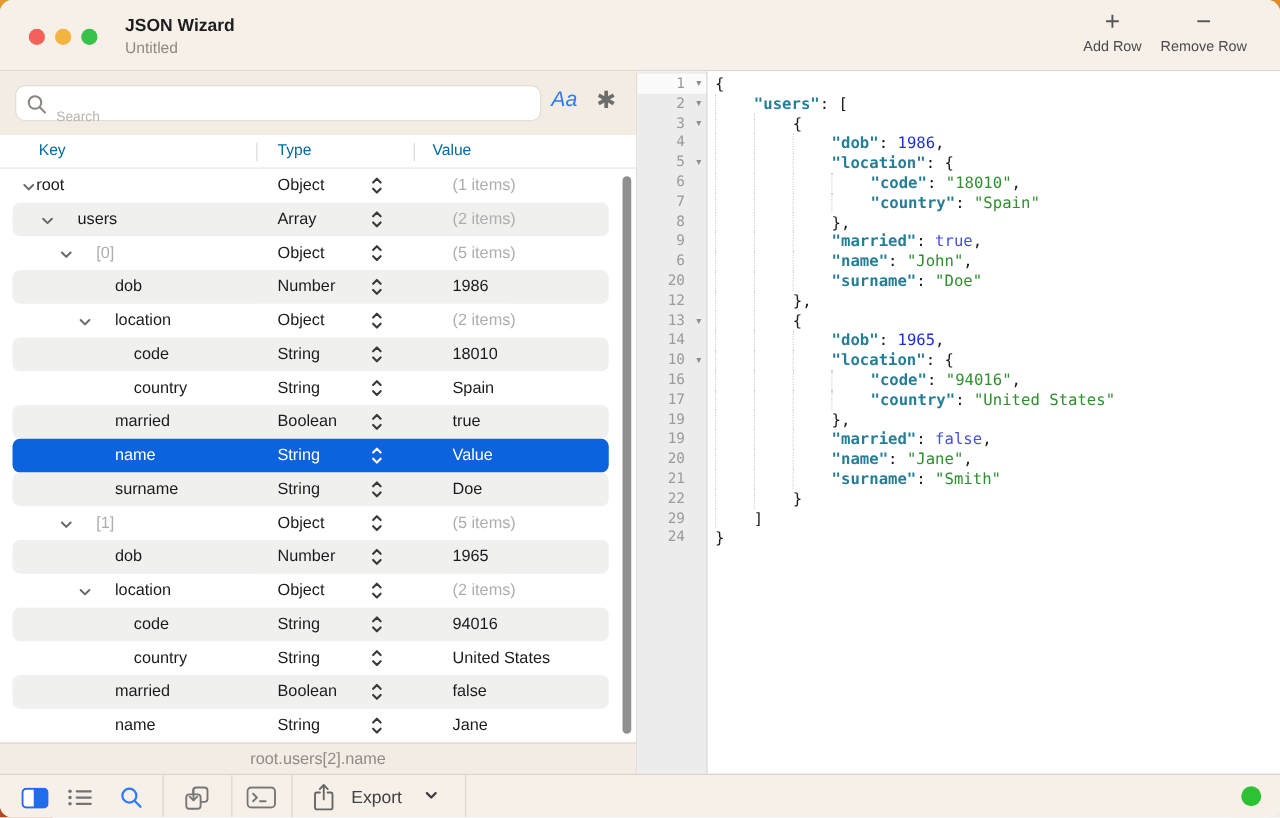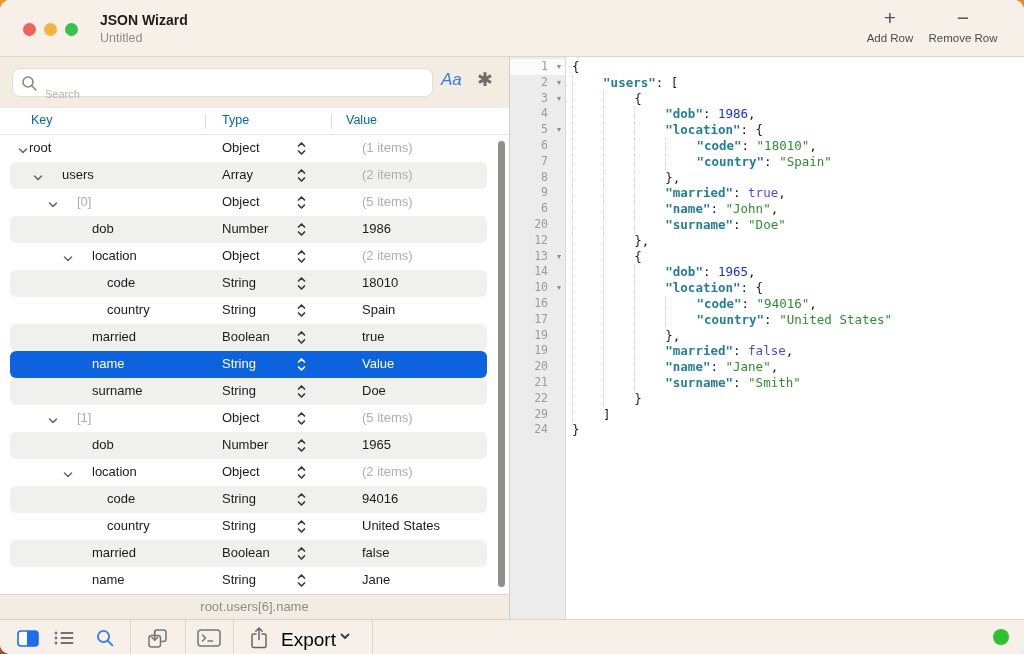--- a/index.html
+++ b/index.html
@@ -86,21 +86,21 @@
   .tok-s{color:var(--string);}
   .tok-n{color:var(--number);}
   .tok-b{color:var(--boolean);}
   .tok-p{color:#1a1a1a;}
 
   
   .bottombar{position:absolute;left:0;top:619px;width:1024px;height:35px;background:#f6f0e8;
              border-top:1px solid #d8d2c9;box-sizing:border-box;}
   .bb-icon{position:absolute;top:6px;width:24px;height:24px;display:flex;align-items:center;justify-content:center;}
   .bb-sep{position:absolute;top:0;width:1px;height:34px;background:#ddd6cd;}
-  .export-label{position:absolute;left:281px;top:9px;font-size:19px;color:#000000;}
+  .export-label{position:absolute;left:281px;top:9px;font-size:14px;color:#404040;}
   .export-chev{position:absolute;left:338px;top:8px;}
   .conn-dot{position:absolute;left:993px;top:629px;width:16px;height:16px;border-radius:50%;background:#2cc234;}
 </style>
 </head>
 <body>
 
 <div class="corner" id="corner-tl"></div>
 <div class="corner" id="corner-tr"></div>
 <div class="corner" id="corner-bl"></div>
 <div class="corner" id="corner-br"></div>
@@ -330,21 +330,21 @@
           <span class="stepper"><svg width="11" height="15" viewBox="0 0 11 15">
               <path d="M2.5 5 L5.5 2 L8.5 5" fill="none" stroke="#3a3a3a" stroke-width="1.7" stroke-linecap="round" stroke-linejoin="round"></path>
               <path d="M2.5 10 L5.5 13 L8.5 10" fill="none" stroke="#3a3a3a" stroke-width="1.7" stroke-linecap="round" stroke-linejoin="round"></path>
             </svg></span>
           <span class="cell vcell">Jane</span>
         </div>
       </div>
     <div class="panel-scrollbar"></div>
 
     <div class="statusbar">
-      <span>root.users[6].name</span>
+      <span>root.users[2].name</span>
     </div>
   </div>
 
   <div class="editor">
     <div class="gutter">
         <div class="gl active">
           <span class="num">1</span>
           <span class="fold">▾</span>
         </div>
         <div class="gl">

